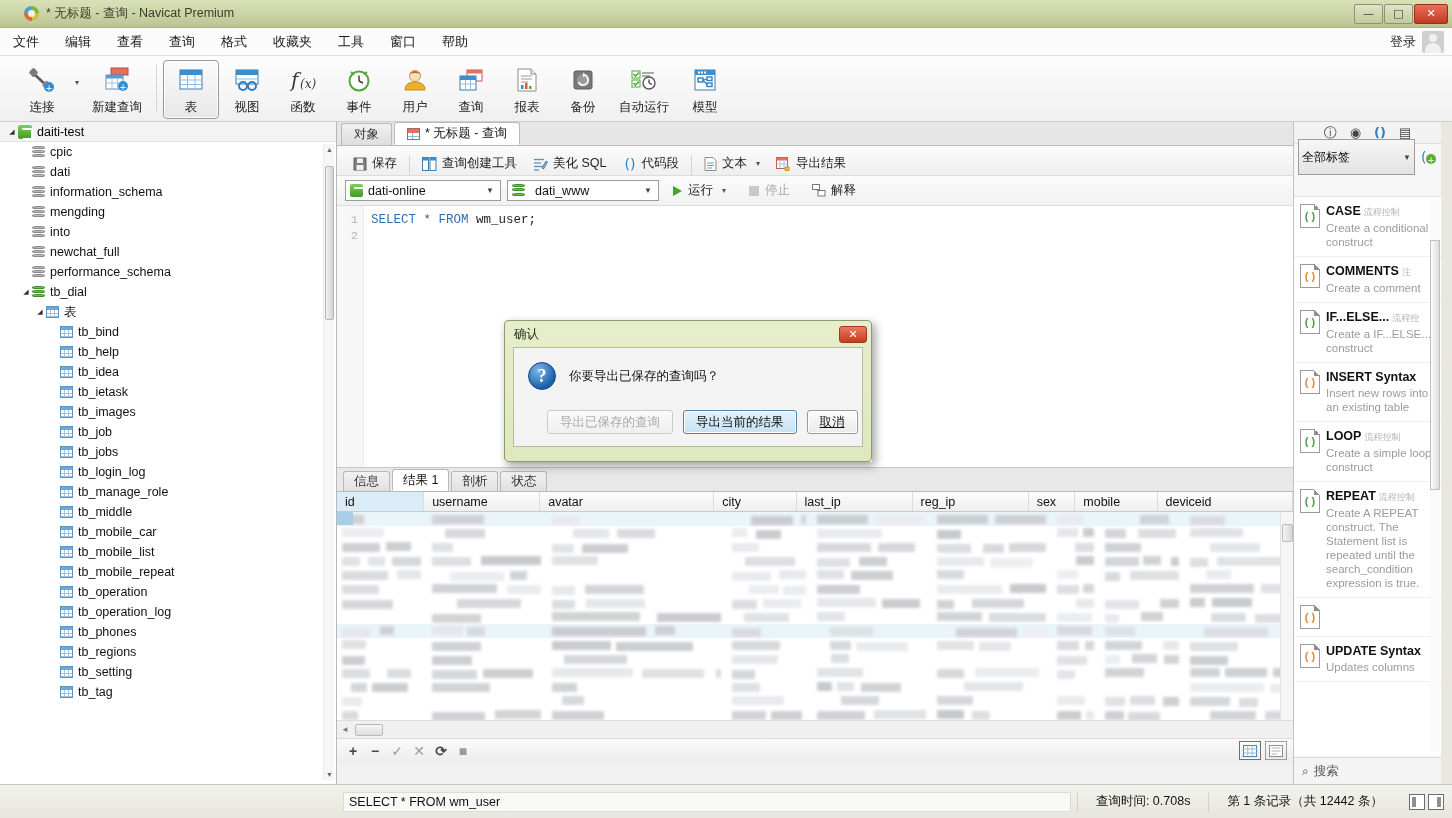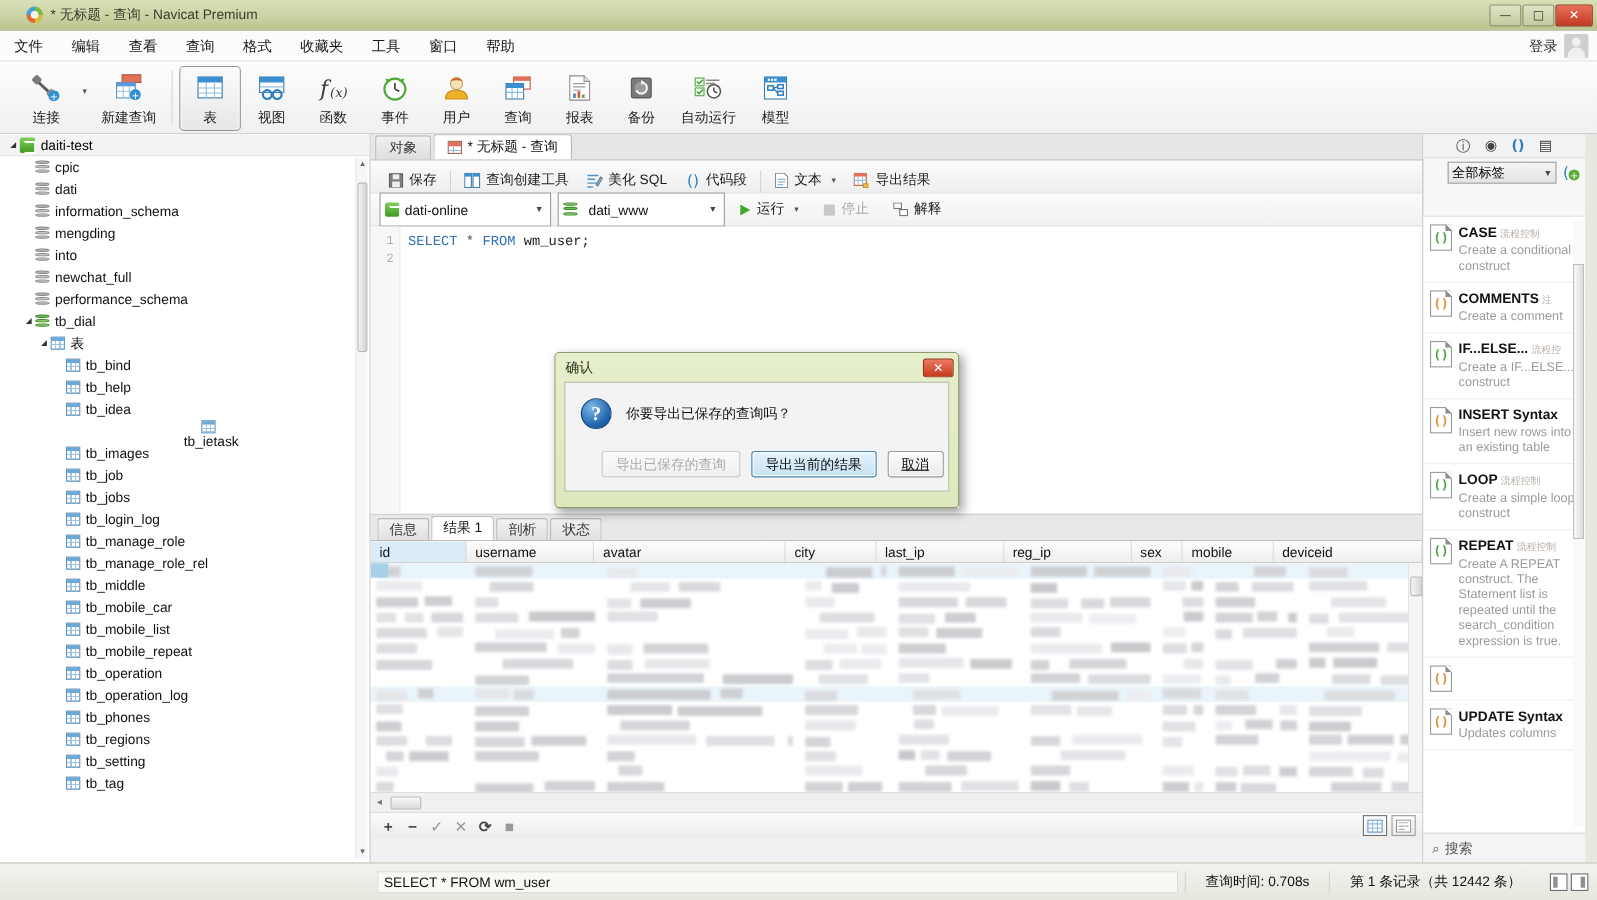--- a/index.html
+++ b/index.html
@@ -169,21 +169,21 @@
     height:30px; background:linear-gradient(to bottom,#fbfbfb,#efefef);
     border-bottom:1px solid #dcdcdc; display:flex; align-items:flex-end; padding-left:8px;
   }
   .qbtn{ display:flex;align-items:center;gap:5px;padding:3px 8px;font-size:12.5px;color:#1d1d1d;white-space:nowrap;}
   .qsep{ width:1px;height:20px;background:#d4d4d4;margin:0 4px;}
   .qtoolbar2{
     height:30px; background:linear-gradient(to bottom,#fbfbfb,#f1f1f1);
     border-bottom:1px solid #dcdcdc; display:flex; align-items:center; padding-left:8px; gap:6px;
   }
   .combo{
-    height:31px; display:flex;align-items:center;gap:5px;
+    height:21px; display:flex;align-items:center;gap:5px;
     background:#fff; border:1px solid #9c9c9c; padding:0 3px 0 4px;
     font-size:12.5px; color:#111;
   }
   .combo .cv{ flex:1; white-space:nowrap; overflow:hidden; }
   .combo .ca{ font-size:8px; color:#444; padding-left:6px; padding-right:3px; }
   .editor{
     height:262px; background:#fff; position:relative; overflow:hidden;
     border-bottom:1px solid #c8c8c8;
   }
   .gutter{
@@ -251,22 +251,22 @@
   
   .rightpanel{
     position:absolute; left:1293px; top:122px; width:148px; height:662px;
     background:#f7f7f7; border-left:1px solid #c2c2c2;
   }
   .rp-icons{ height:22px; display:flex;align-items:center;justify-content:center;gap:13px;
     border-bottom:1px solid #e0e0e0; background:#f2f2f2;}
   .rp-ic{ font-size:13px; color:#444; font-family:"DejaVu Sans", sans-serif; }
   .rp-ic.blue{ color:#2f7fc0; font-weight:bold;}
   .rp-combo{ height:26px; display:flex; align-items:center; padding:0 4px; gap:4px; }
-  .rp-combo .cbox{ flex:1; height:20px; background:linear-gradient(to bottom,#f6f6f6,#e3e3e3);
-    border:1px solid #9c9c9c; display:flex;align-items:center;padding:0 3px;font-size:12px;margin-left:18px;}
+  .rp-combo .cbox{ flex:1; height:36px; background:linear-gradient(to bottom,#f6f6f6,#e3e3e3);
+    border:1px solid #9c9c9c; display:flex;align-items:center;padding:0 3px;font-size:12px;}
   .rp-combo .cbox .cv{flex:1;}
   .addico{ width:18px;height:18px;position:relative;color:#2f7fc0;font-size:13px;
     display:flex;align-items:center;justify-content:center;}
   .snips{ position:absolute; left:0; top:74px; right:0; bottom:28px; overflow:hidden;
     background:#fff; border-top:1px solid #e0e0e0; }
   .snip{ display:flex; gap:6px; padding:7px 4px 7px 6px; border-bottom:1px solid #efefef; }
   .snip-ico{
     width:20px;height:24px;flex:0 0 auto;background:#fff;border:1px solid #9a9a9a;
     position:relative; display:flex;align-items:center;justify-content:center;
     font-size:11px; font-weight:bold;
@@ -676,21 +676,21 @@
         <div class="tree-row" style="padding-left: 48px;">
           <div class="tw"></div>
           <div class="tbl-ico"></div>
           <div class="txt">tb_help</div>
         </div>
         <div class="tree-row" style="padding-left: 48px;">
           <div class="tw"></div>
           <div class="tbl-ico"></div>
           <div class="txt">tb_idea</div>
         </div>
-        <div class="tree-row" style="padding-left: 48px; flex-direction: column;">
+        <div class="tree-row" style="padding-left: 48px;">
           <div class="tw"></div>
           <div class="tbl-ico"></div>
           <div class="txt">tb_ietask</div>
         </div>
         <div class="tree-row" style="padding-left: 48px;">
           <div class="tw"></div>
           <div class="tbl-ico"></div>
           <div class="txt">tb_images</div>
         </div>
         <div class="tree-row" style="padding-left: 48px;">
@@ -705,25 +705,20 @@
         </div>
         <div class="tree-row" style="padding-left: 48px;">
           <div class="tw"></div>
           <div class="tbl-ico"></div>
           <div class="txt">tb_login_log</div>
         </div>
         <div class="tree-row" style="padding-left: 48px;">
           <div class="tw"></div>
           <div class="tbl-ico"></div>
           <div class="txt">tb_manage_role</div>
-        </div>
-        <div class="tree-row" style="padding-left: 48px;">
-          <div class="tw"></div>
-          <div class="tbl-ico"></div>
-          <div class="txt">tb_manage_role_rel</div>
         </div>
         <div class="tree-row" style="padding-left: 48px;">
           <div class="tw"></div>
           <div class="tbl-ico"></div>
           <div class="txt">tb_middle</div>
         </div>
         <div class="tree-row" style="padding-left: 48px;">
           <div class="tw"></div>
           <div class="tbl-ico"></div>
           <div class="txt">tb_mobile_car</div>

